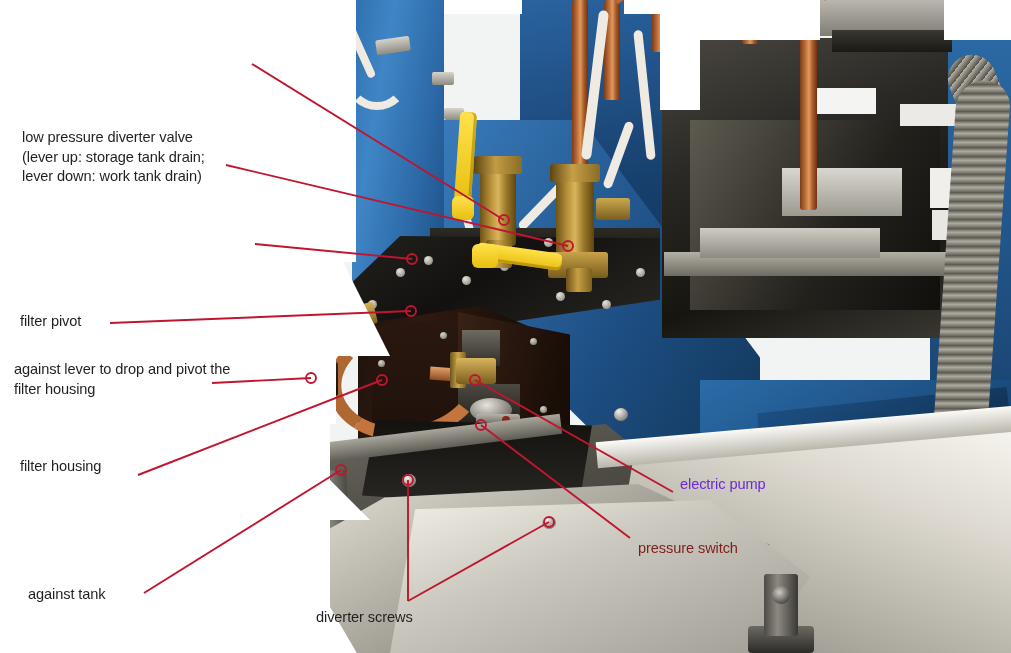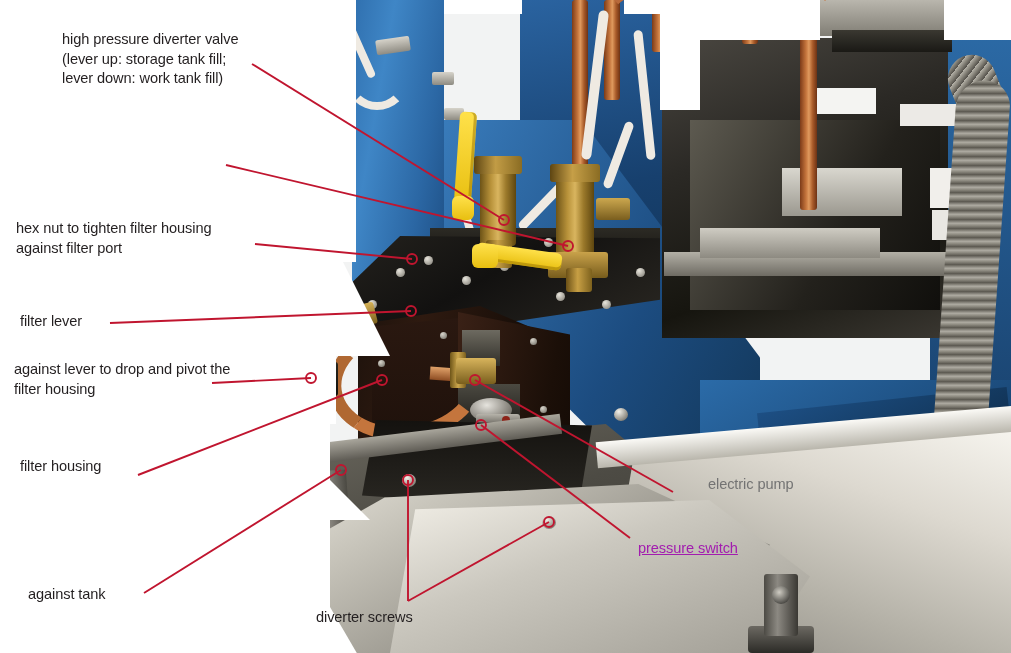--- a/index.html
+++ b/index.html
@@ -388,27 +388,25 @@
       <line x1="408" y1="601" x2="408" y2="480" stroke="#c0152f" stroke-width="1.9"></line>
       <line x1="408" y1="601" x2="549" y2="522" stroke="#c0152f" stroke-width="1.9"></line>
       <circle cx="408" cy="480" r="5" fill="none" stroke="#c0152f" stroke-width="1.9"></circle>
       <circle cx="549" cy="522" r="5" fill="none" stroke="#c0152f" stroke-width="1.9"></circle>
       <line x1="673" y1="492" x2="475" y2="380" stroke="#c0152f" stroke-width="1.9"></line>
       <circle cx="475" cy="380" r="5" fill="none" stroke="#c0152f" stroke-width="1.9"></circle>
       <line x1="630" y1="538" x2="481" y2="425" stroke="#c0152f" stroke-width="1.9"></line>
       <circle cx="481" cy="425" r="5" fill="none" stroke="#c0152f" stroke-width="1.9"></circle>
     </svg>
 
-  <div class="lbl" style="left: 62px; top: 30px; color: rgb(35, 31, 32);">high pressure diverter valve
-(lever up: storage tank fill;
-lever down: work tank fill)</div>
-  <div class="lbl" style="left: 16px; top: 219px; color: rgb(35, 31, 32);">hex nut to tighten filter housing
-against filter port</div>
-  <div class="lbl" style="left: 20px; top: 312px; color: rgb(35, 31, 32);">filter lever</div>
+  <div class="lbl" style="left: 22px; top: 128px; color: rgb(35, 31, 32);">low pressure diverter valve
+(lever up: storage tank drain;
+lever down: work tank drain)</div>
+  <div class="lbl" style="left: 20px; top: 312px; color: rgb(35, 31, 32);">filter pivot</div>
   <div class="lbl" style="left: 14px; top: 360px; color: rgb(35, 31, 32);">against lever to drop and pivot the
 filter housing</div>
   <div class="lbl" style="left: 20px; top: 457px; color: rgb(35, 31, 32);">filter housing</div>
   <div class="lbl" style="left: 28px; top: 585px; color: rgb(35, 31, 32);">against tank</div>
   <div class="lbl" style="left: 316px; top: 608px; color: rgb(35, 31, 32);">diverter screws</div>
-  <div class="lbl" style="left: 708px; top: 475px; color: #737373;">electric pump</div>
-  <div class="lbl" style="left: 638px; top: 539px; color: #a21caf; text-decoration: underline;">pressure switch</div>
+  <div class="lbl" style="left: 680px; top: 475px; color: #6d28d9;">electric pump</div>
+  <div class="lbl" style="left: 638px; top: 539px; color: #7f1d1d;">pressure switch</div>
 
 </div>
 
 </body></html>

